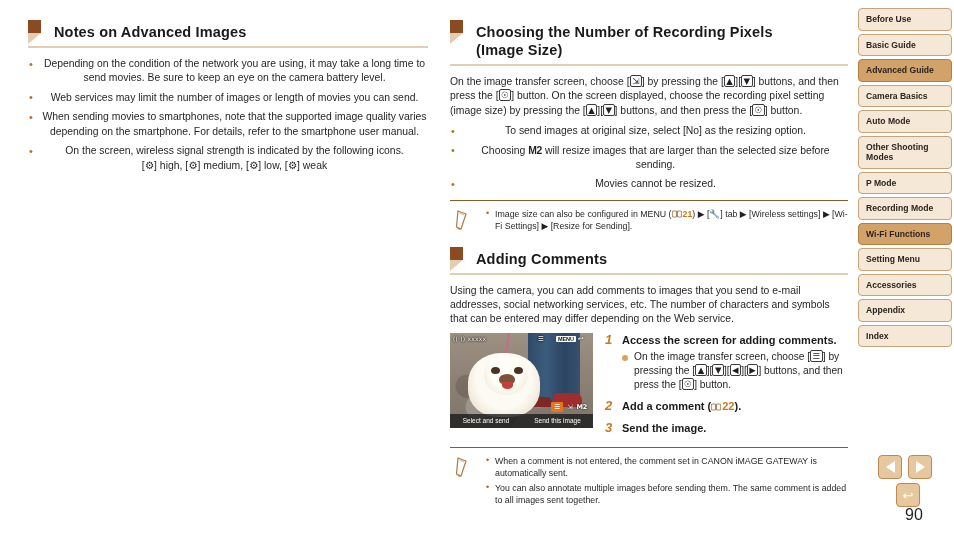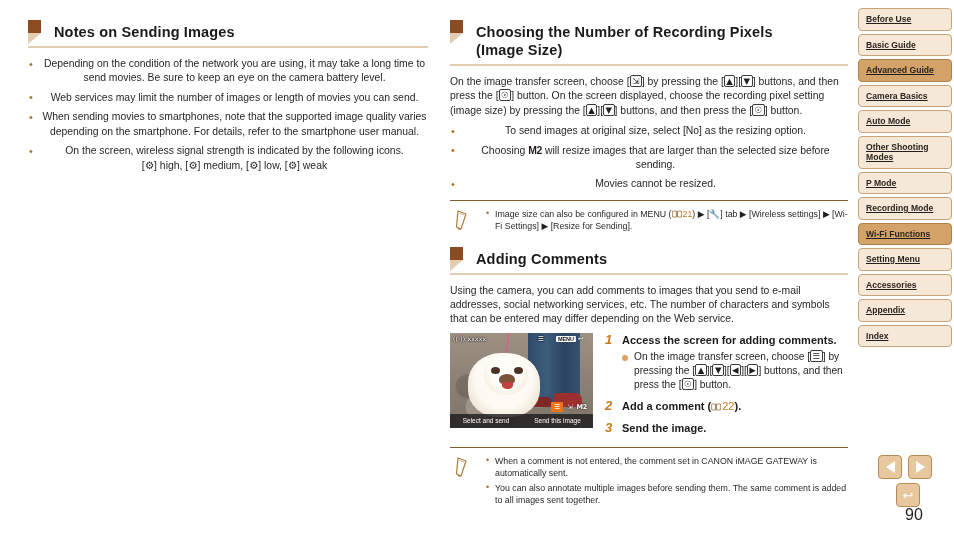--- a/index.html
+++ b/index.html
@@ -9,21 +9,21 @@
     background: #ffffff;
     font-family: "Liberation Sans", sans-serif;
     color: #231f20;
     overflow: hidden;
   }
   .page { position: relative; width: 954px; height: 534px; }
 
   
   .col-left  { position: absolute; left: 28px;  top: 18px; width: 400px; }
   .col-mid   { position: absolute; left: 450px; top: 18px; width: 398px; }
-  .col-right { position: absolute; left: 858px; top: 8px;  width: 94px; text-decoration: underline; }
+  .col-right { position: absolute; left: 858px; top: 8px;  width: 94px; }
 
   
   .note {
     position: relative;
     border-top: 1.3px solid #8a5a2b;
     padding: 7px 0 4px 36px;
     margin: 0 0 6px 0;
   }
   .note .pencil {
     position: absolute; left: 5px; top: 9px;
@@ -100,21 +100,21 @@
     font-size: 8.5px;
     line-height: 10px;
     border: 1.1px solid #3a3a3a;
     border-radius: 2px;
     padding: 0 1.5px;
     vertical-align: 1px;
     background: #fff;
   }
   .glyph { font-family: "DejaVu Sans", sans-serif; }
   b.sz { font-weight: bold; letter-spacing: -0.3px; }
-  .pref { color: #c8781b; font-weight: normal; text-align: center; }
+  .pref { color: #c8781b; font-weight: bold; text-align: center; }
   .bookicon {
     display: inline-block; width: 10px; height: 8px;
     vertical-align: -1px; margin-right: 1px;
   }
 
   
   .steps { position: absolute; left: 155px; top: 0; width: 243px; }
   .step { position: relative; padding-left: 17px; margin-bottom: 7px; }
   .step .num {
     position: absolute; left: 0; top: -1px;
@@ -291,21 +291,21 @@
 </head>
 <body>
 
 <div class="page">
 
   <div class="col-left">
 
 
     <div class="heading">
       <span class="tag"></span>
-      <h2>Notes on Sending Images</h2>
+      <h2>Notes on Advanced Images</h2>
     </div>
 
     <ul class="bullets">
       <li>Depending on the condition of the network you are using, it may take a long time to send movies. Be sure to keep an eye on the camera battery level.</li>
       <li>Web services may limit the number of images or length of movies you can send.</li>
       <li>When sending movies to smartphones, note that the supported image quality varies depending on the smartphone. For details, refer to the smartphone user manual.</li>
       <li>
         <span>On the screen, wireless signal strength is indicated by the following icons.</span><br>
         <span>
           [<span class="glyph">⚙</span>]

